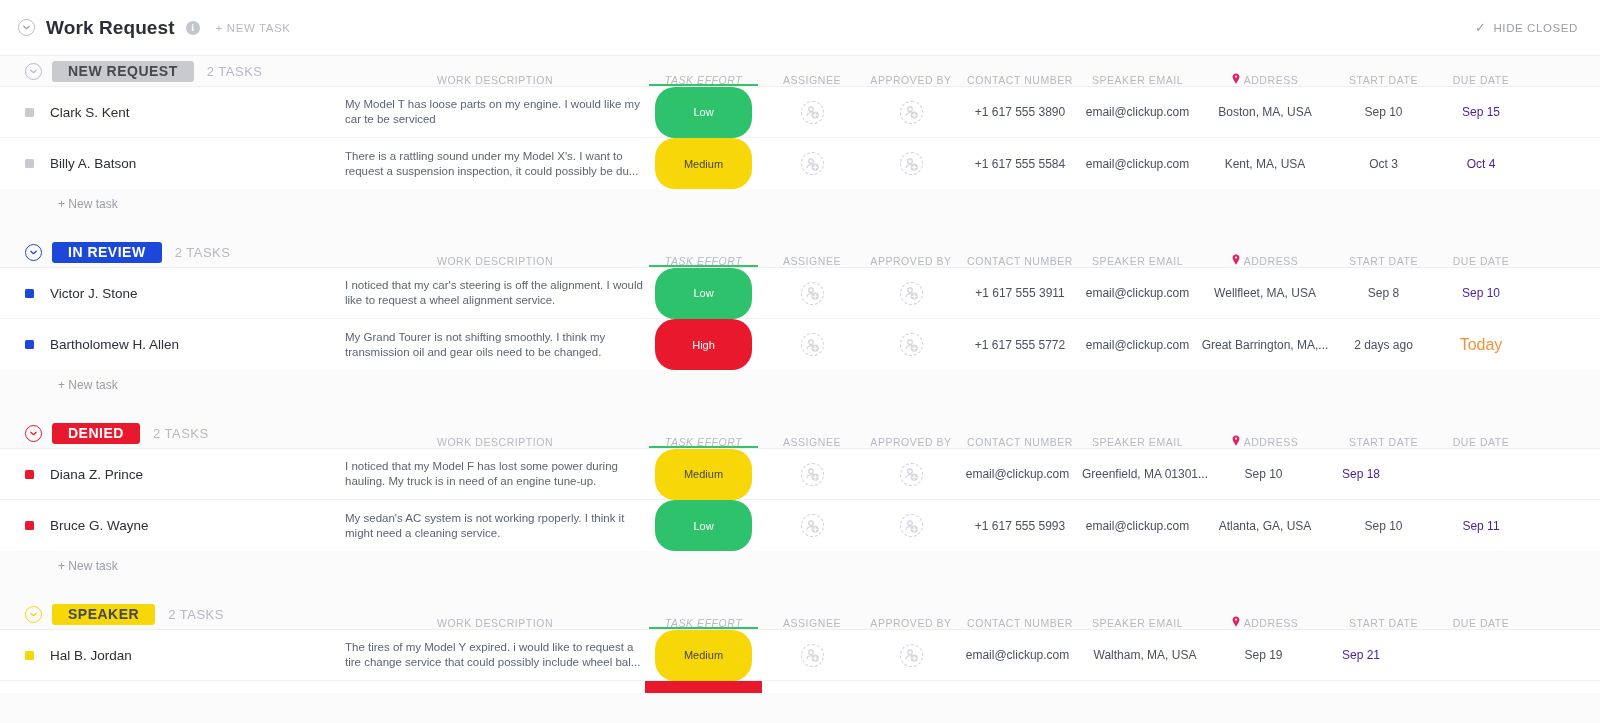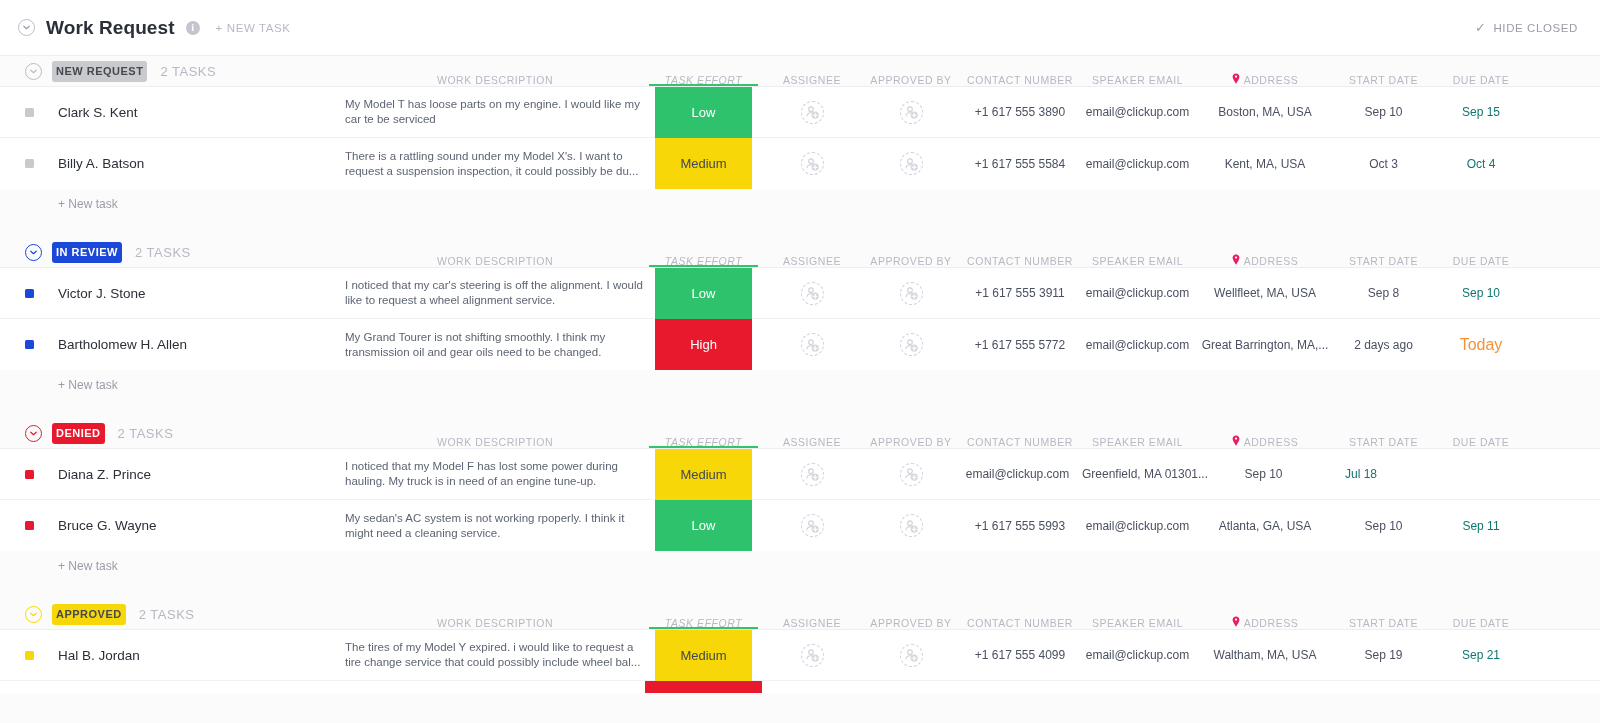--- a/index.html
+++ b/index.html
@@ -73,23 +73,23 @@
     display: flex;
     align-items: center;
     height: 30px;
     padding-left: 25px;
     position: relative;
   }
   .group-head .chev-round { margin-right: 10px; }
   .status-pill {
     display: inline-flex; align-items: center;
     height: 21px;
-    padding: 0 4px;
+    padding: 0 16px;
     border-radius: 3px;
-    font-size: 11px;
+    font-size: 14px;
     font-weight: bold;
     letter-spacing: .5px;
     white-space: nowrap;
   }
   .task-count {
     margin-left: 13px;
     font-size: 13px;
     letter-spacing: .5px;
     color: #b6b9c3;
     white-space: nowrap;
@@ -138,21 +138,21 @@
 
   .cell {
     display: flex;
     align-items: center;
     justify-content: center;
     font-size: 12.5px;
     color: #3d4350;
   }
 
   
-  .c-name   { width: 345px; justify-content: flex-start; padding-left: 25px; gap: 24px; }
+  .c-name   { width: 345px; justify-content: flex-start; padding-left: 25px; gap: 16px; }
   .c-desc   { width: 300px; justify-content: flex-start; }
   .c-effort { width: 117px; }
   .c-assign { width: 100px; }
   .c-approv { width: 98px; }
   .c-phone  { width: 120px; }
   .c-email  { width: 115px; }
   .c-addr   { width: 140px; }
   .c-start  { width: 97px; }
   .c-due    { width: 98px; }
   .c-tail   { flex: 1 1 auto; }
@@ -169,35 +169,36 @@
     line-height: 15px;
     color: #5d6472;
     max-height: 30px;
     overflow: hidden;
   }
 
   .effort-chip {
     width: 97px;
     height: 51px;
     display: flex; align-items: center; justify-content: center;
-    font-size: 13px;
+    font-size: 11px;
     font-weight: normal;
+    border-radius: 20px;
   }
 
   .avatar-add {
     width: 23px; height: 23px;
     border-radius: 50%;
     border: 1.2px dashed #cfd2da;
     position: relative;
     display: flex; align-items: center; justify-content: center;
   }
   .avatar-add svg { display:block; }
 
   .muted { color: #4a5060; font-size: 12px; }
-  .due-red { color: #0f766e; font-size: 12px; }
+  .due-red { color: #4c1d95; font-size: 12px; }
   .due-orange { color: #f29339; font-size: 16px; }
 
   
   .new-task-row {
     height: 30px;
     display: flex;
     align-items: center;
     padding-left: 58px;
     font-size: 12px;
     color: #9a9da8;
@@ -558,21 +559,21 @@
                   <circle cx="7" cy="5.2" r="2.3" fill="none" stroke="#cfd2da" stroke-width="1.1"></circle>
                   <path d="M3 12.2c0-2.1 1.8-3.4 4-3.4s4 1.3 4 3.4" fill="none" stroke="#cfd2da" stroke-width="1.1"></path>
                   <circle cx="11.2" cy="11.2" r="3.6" fill="#d6d8de"></circle>
                   <path d="M11.2 9.2v4M9.2 11.2h4" stroke="#ffffff" stroke-width="1.1" stroke-linecap="round"></path>
                 </svg>
               </span>
             </div>
             <div class="cell c-email muted">email@clickup.com</div>
             <div class="cell c-addr muted">Greenfield, MA 01301...</div>
             <div class="cell c-start muted">Sep 10</div>
-            <div class="cell c-due due-red">Jul 18</div>
+            <div class="cell c-due due-red">Sep 18</div>
             <div class="cell c-tail"></div>
           </div>
           <div class="row">
             <div class="cell c-name">
               <span class="dot" style="background:#e8192c"></span>
               <span class="name-text">Bruce G. Wayne</span>
             </div>
             <div class="cell c-desc">
               <span class="desc-text">My sedan's AC system is not working rpoperly. I think it might need a cleaning service.</span>
             </div>
@@ -647,21 +648,21 @@
             <div class="cell" style="width:98px">
               <span>DUE DATE</span>
             </div>
             <div class="cell c-tail"></div>
           </div>
           <span class="chev-round" style="border-color:#f7d708;color:#f7d708">
             <svg width="9" height="9" viewBox="0 0 10 10">
               <path d="M2 3.6 L5 6.4 L8 3.6" fill="none" stroke="currentColor" stroke-width="1.3" stroke-linecap="round" stroke-linejoin="round"></path>
             </svg>
           </span>
-          <span class="status-pill" style="background:#f7d708;color:#45484f">APPROVED</span>
+          <span class="status-pill" style="background:#f7d708;color:#45484f">SPEAKER</span>
           <span class="task-count">2 TASKS</span>
         </div>
         <div class="rows">
           <div class="row">
             <div class="cell c-name">
               <span class="dot" style="background:#f7d708"></span>
               <span class="name-text">Hal B. Jordan</span>
             </div>
             <div class="cell c-desc">
               <span class="desc-text">The tires of my Model Y expired. i would like to request a tire change service that could possibly include wheel bal...</span>
@@ -682,21 +683,20 @@
             <div class="cell c-approv">
               <span class="avatar-add">
                 <svg width="16" height="16" viewBox="0 0 16 16">
                   <circle cx="7" cy="5.2" r="2.3" fill="none" stroke="#cfd2da" stroke-width="1.1"></circle>
                   <path d="M3 12.2c0-2.1 1.8-3.4 4-3.4s4 1.3 4 3.4" fill="none" stroke="#cfd2da" stroke-width="1.1"></path>
                   <circle cx="11.2" cy="11.2" r="3.6" fill="#d6d8de"></circle>
                   <path d="M11.2 9.2v4M9.2 11.2h4" stroke="#ffffff" stroke-width="1.1" stroke-linecap="round"></path>
                 </svg>
               </span>
             </div>
-            <div class="cell c-phone muted">+1 617 555 4099</div>
             <div class="cell c-email muted">email@clickup.com</div>
             <div class="cell c-addr muted">Waltham, MA, USA</div>
             <div class="cell c-start muted">Sep 19</div>
             <div class="cell c-due due-red">Sep 21</div>
             <div class="cell c-tail"></div>
           </div>
           <div class="row clip-row">
             <div class="cell c-name"></div>
             <div class="cell c-desc"></div>
             <div class="cell c-effort" style="background:#e8192c"></div>

